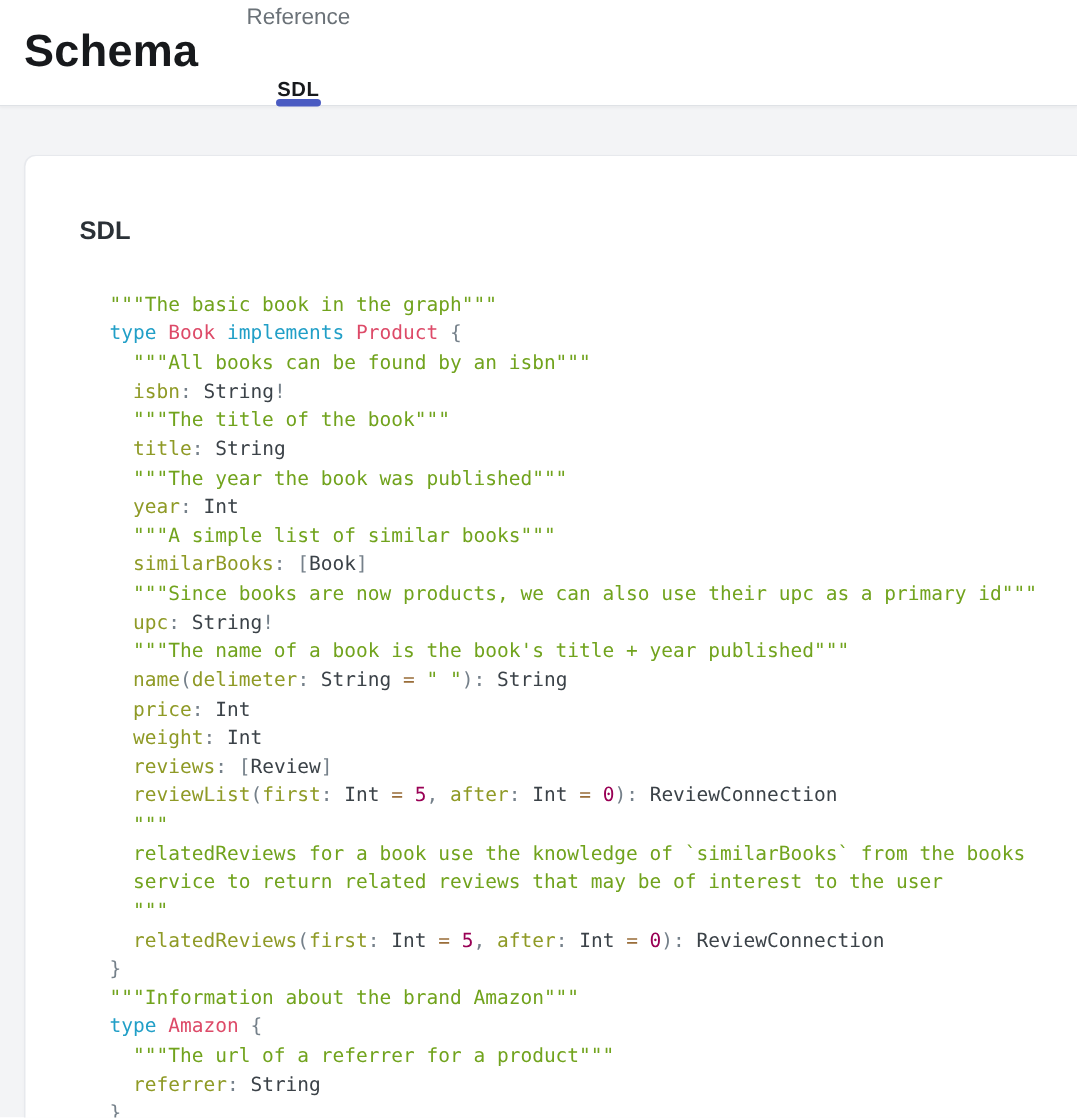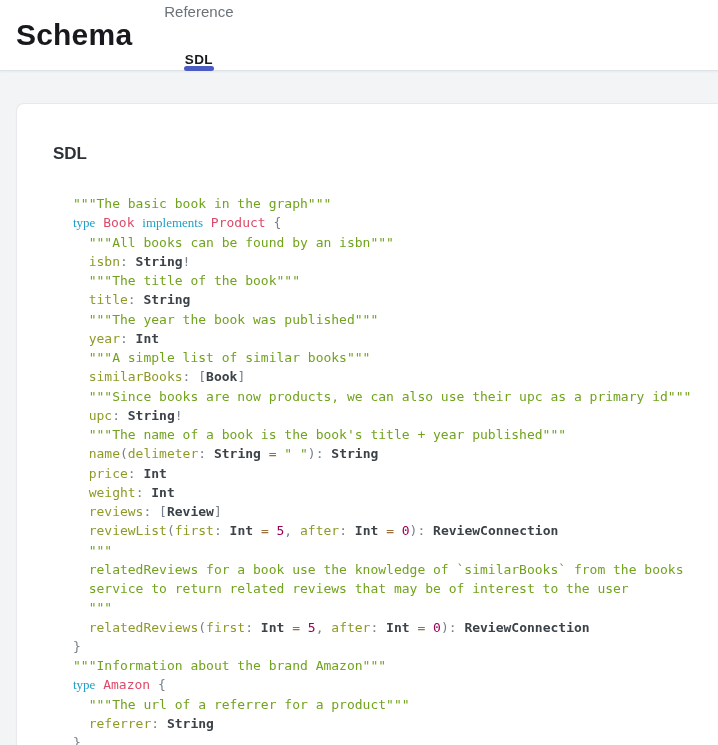--- a/index.html
+++ b/index.html
@@ -39,28 +39,28 @@
   .card-heading { font-size:17px; font-weight:700; color:#2b3137; margin-bottom:30px; }
 
   .code {
     margin-left:20px;
     font-family:"DejaVu Sans Mono", monospace;
     font-size:13px; line-height:19.25px;
     color:var(--pln,#3b4248);
   }
   .code-line { white-space:pre; height:19.25px; }
 
-  .tok-kw   { color:var(--kw,  #219fc7);font-family:Liberation Serif, serif; }
+  .tok-kw   { color:var(--kw,  #219fc7); }
   .tok-cls  { color:var(--cls, #dd4a68); }
   .tok-str  { color:var(--str, #71a31d); }
   .tok-attr { color:var(--attr,#8f9a26); }
   .tok-num  { color:var(--num, #990055); }
   .tok-op   { color:var(--op,  #9a6e3a); }
   .tok-pun  { color:var(--pun, #75808a); }
-  .tok-pln  { color:var(--pln, #3b4248);font-weight:bold; }
+  .tok-pln  { color:var(--pln, #3b4248); }
 </style>
 </head>
 <body>
 
 <header class="app-header">
   <h1 class="page-title">Schema</h1>
   <nav class="tab-bar">
       <div class="tab">
         <span class="tab-label">Reference</span>
       </div>

